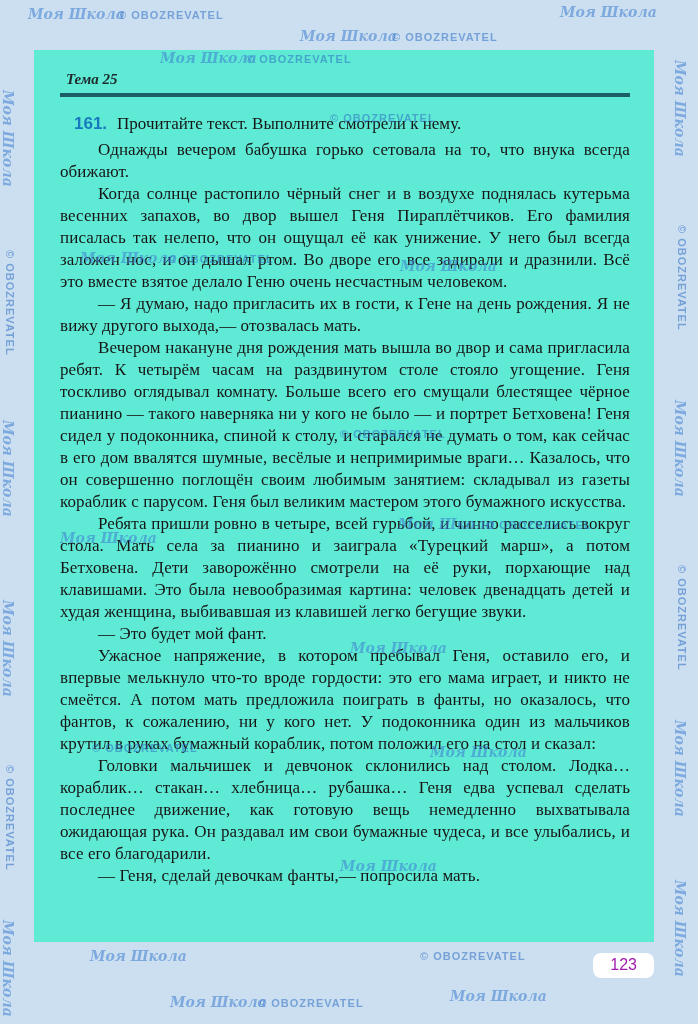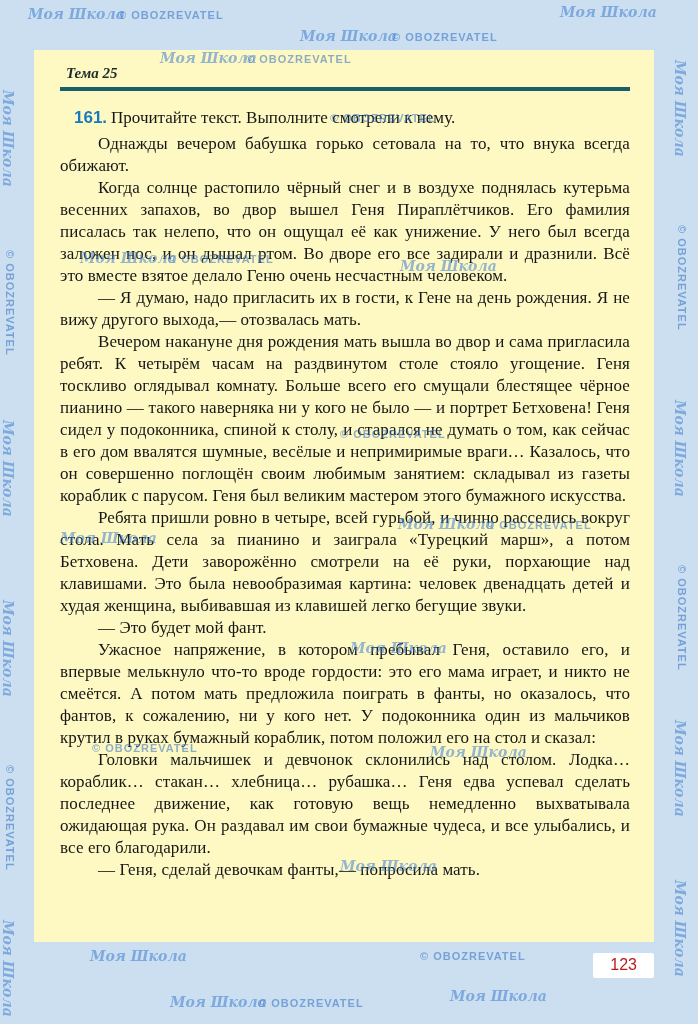--- a/index.html
+++ b/index.html
@@ -10,23 +10,23 @@
   }
   .page {
     position: relative;
     width: 698px; height: 1024px;
     background: #cbdff0;
     overflow: hidden;
   }
   .content {
     position: absolute;
     left: 34px; top: 50px; right: 44px; bottom: 82px;
-    background: #fef9c3;
+    background: #5eead4;
     z-index: 1;
-    padding: 10px 24px 0 26px;
+    padding: 16px 24px 0 26px;
     box-sizing: border-box;
   }
   .theme-header { margin-top: 4px; }
   .theme-label {
     font-style: italic;
     font-weight: bold;
     font-size: 15px;
     color: #1f2a2e;
     padding-left: 6px;
   }
@@ -38,41 +38,41 @@
   .task-line {
     margin: 16px 0 4px 0;
     font-size: 17px;
     line-height: 22px;
     color: #161616;
   }
   .ex-num {
     color: #1879bf;
     font-weight: bold;
     font-family: "Liberation Sans", sans-serif;
-    margin-right: 4px;
+    margin-right: 10px;
     padding-left: 14px;
   }
   .story { margin-top: 2px; }
   .para {
     margin: 0;
     font-size: 17px;
     line-height: 22px;
     color: #161616;
     text-align: justify;
     text-indent: 38px;
     letter-spacing: 0.1px;
   }
   .page-number-box {
     position: absolute;
     right: 44px; bottom: 46px;
     background: #ffffff;
-    border-radius: 2px;
+    border-radius: 8px;
     padding: 3px 17px 4px;
     font-size: 16px;
-    color: #b91c1c;
+    color: #a21caf;
     z-index: 2;
     font-family: "Liberation Sans", sans-serif;
   }
   .watermark-layer {
     position: absolute;
     left: 0; top: 0; width: 100%; height: 100%;
     z-index: 5;
     pointer-events: none;
   }
   .wm {

